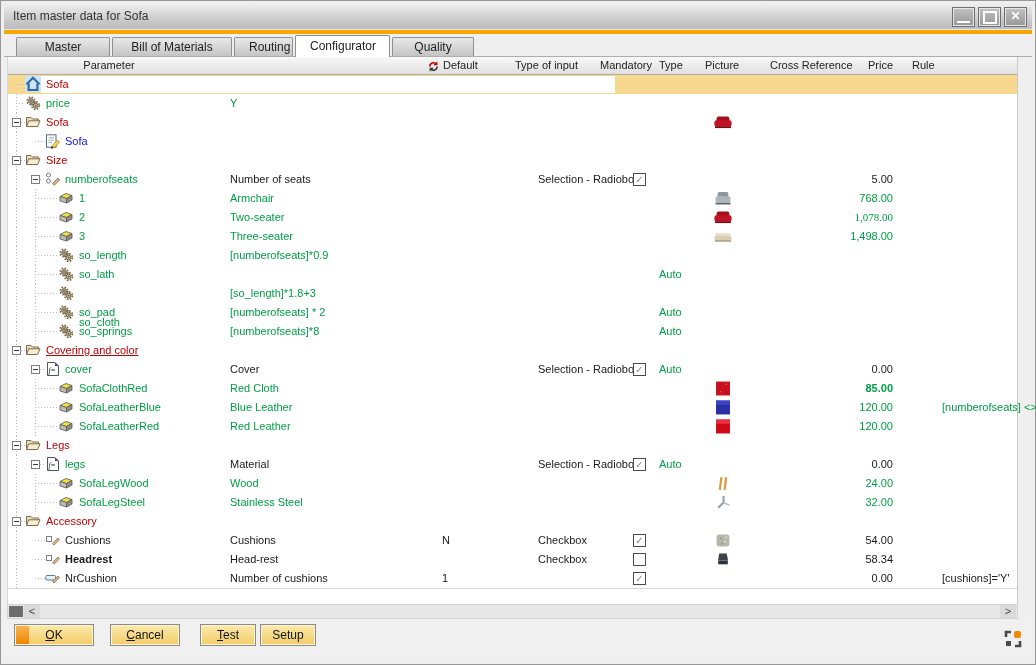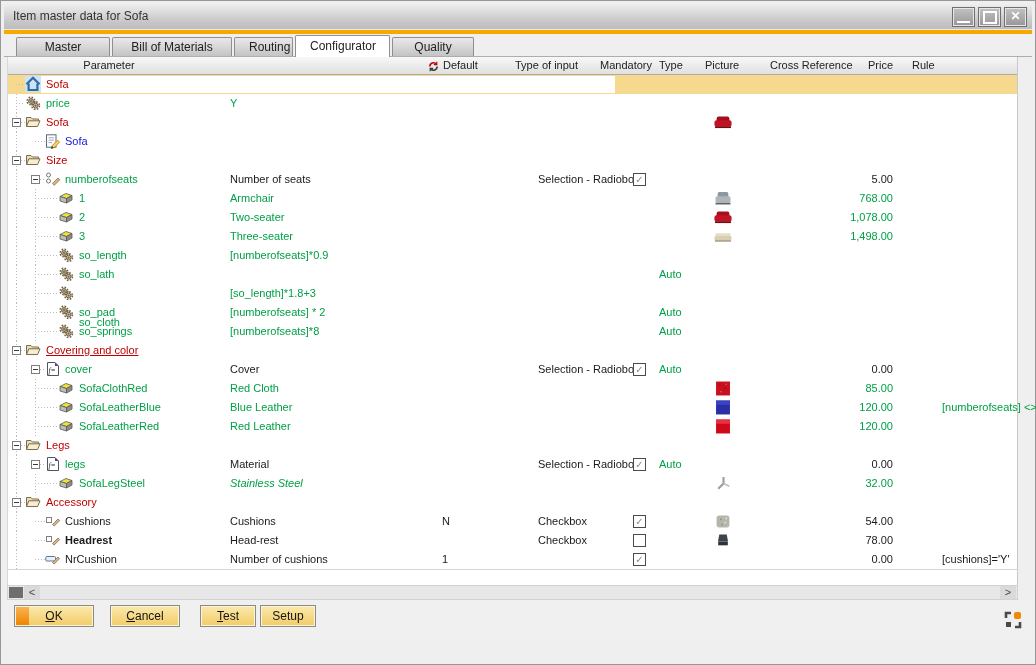--- a/index.html
+++ b/index.html
@@ -253,21 +253,21 @@
           </div>
           <div class="tlabel" style="left: 71px; color: rgb(0, 160, 70);">2</div>
           <div class="cell c-desc" style="color: rgb(0, 160, 70);">Two-seater</div>
           <div class="pic">
             <svg viewBox="0 0 18 14">
               <rect x="3" y="1.5" width="12" height="6" rx="2" fill="#A30F1E"></rect>
               <rect x="1" y="5" width="16" height="6" rx="2" fill="#C01325"></rect>
               <rect x="1.5" y="10.6" width="15" height="1.6" fill="#7A0B16"></rect>
             </svg>
           </div>
-          <div class="cell c-price" style="color: rgb(0, 160, 70);">1,078.00</div>
+          <div class="cell c-price" style="color: rgb(0, 160, 70); font-family: Liberation Serif, serif;">1,078.00</div>
         </div>
         <div class="row">
           <div class="vguide" style="left: 8px;"></div>
           <div class="vguide" style="left: 27px;"></div>
           <div class="hdots" style="left: 27px; width: 23px;"></div>
           <div class="ticon" style="left: 50px;">
             <svg viewBox="0 0 16 16">
               <path d="M2 6.5 L8 3.5 L14 5.5 L8.5 8.5 Z" fill="#F2E23C" stroke="#555" stroke-width="0.8"></path>
               <path d="M2 6.5 L8.5 8.5 V13 L2 11 Z" fill="#BDBDB5" stroke="#555" stroke-width="0.8"></path>
               <path d="M8.5 8.5 L14 5.5 V10 L8.5 13 Z" fill="#8F8F88" stroke="#555" stroke-width="0.8"></path>
@@ -416,21 +416,21 @@
           <div class="cell c-desc" style="color: rgb(0, 160, 70);">Red Cloth</div>
           <div class="pic">
             <svg viewBox="0 0 18 14">
               <rect x="2.5" y="0.5" width="13" height="13" fill="#C9111E"></rect>
               <circle cx="6" cy="4" r="0.7" fill="#8F0C15"></circle>
               <circle cx="11" cy="7" r="0.7" fill="#8F0C15"></circle>
               <circle cx="7" cy="10" r="0.7" fill="#E4626B"></circle>
               <circle cx="12" cy="3" r="0.7" fill="#E4626B"></circle>
             </svg>
           </div>
-          <div class="cell c-price" style="color: rgb(0, 160, 70);">85.00</div>
+          <div class="cell c-price" style="color: rgb(0, 160, 70); font-weight: bold;">85.00</div>
         </div>
         <div class="row">
           <div class="vguide" style="left: 8px;"></div>
           <div class="vguide" style="left: 27px;"></div>
           <div class="hdots" style="left: 27px; width: 23px;"></div>
           <div class="ticon" style="left: 50px;">
             <svg viewBox="0 0 16 16">
               <path d="M2 6.5 L8 3.5 L14 5.5 L8.5 8.5 Z" fill="#F2E23C" stroke="#555" stroke-width="0.8"></path>
               <path d="M2 6.5 L8.5 8.5 V13 L2 11 Z" fill="#BDBDB5" stroke="#555" stroke-width="0.8"></path>
               <path d="M8.5 8.5 L14 5.5 V10 L8.5 13 Z" fill="#8F8F88" stroke="#555" stroke-width="0.8"></path>
@@ -502,22 +502,43 @@
           <div class="vguide" style="left: 8px;"></div>
           <div class="vguide" style="left: 27px;"></div>
           <div class="hdots" style="left: 27px; width: 23px;"></div>
           <div class="ticon" style="left: 50px;">
             <svg viewBox="0 0 16 16">
               <path d="M2 6.5 L8 3.5 L14 5.5 L8.5 8.5 Z" fill="#F2E23C" stroke="#555" stroke-width="0.8"></path>
               <path d="M2 6.5 L8.5 8.5 V13 L2 11 Z" fill="#BDBDB5" stroke="#555" stroke-width="0.8"></path>
               <path d="M8.5 8.5 L14 5.5 V10 L8.5 13 Z" fill="#8F8F88" stroke="#555" stroke-width="0.8"></path>
             </svg>
           </div>
+          <div class="tlabel" style="left: 71px; color: rgb(0, 160, 70);">SofaLegWood</div>
+          <div class="cell c-desc" style="color: rgb(0, 160, 70);">Wood</div>
+          <div class="pic">
+            <svg viewBox="0 0 18 14">
+              <path d="M7.5 1 L6 13" stroke="#DE9A3C" stroke-width="2"></path>
+              <path d="M12 1 L10.5 13" stroke="#DE9A3C" stroke-width="2"></path>
+            </svg>
+          </div>
+          <div class="cell c-price" style="color: rgb(0, 160, 70);">24.00</div>
+        </div>
+        <div class="row">
+          <div class="vguide" style="left: 8px;"></div>
+          <div class="vguide" style="left: 27px;"></div>
+          <div class="hdots" style="left: 27px; width: 23px;"></div>
+          <div class="ticon" style="left: 50px;">
+            <svg viewBox="0 0 16 16">
+              <path d="M2 6.5 L8 3.5 L14 5.5 L8.5 8.5 Z" fill="#F2E23C" stroke="#555" stroke-width="0.8"></path>
+              <path d="M2 6.5 L8.5 8.5 V13 L2 11 Z" fill="#BDBDB5" stroke="#555" stroke-width="0.8"></path>
+              <path d="M8.5 8.5 L14 5.5 V10 L8.5 13 Z" fill="#8F8F88" stroke="#555" stroke-width="0.8"></path>
+            </svg>
+          </div>
           <div class="tlabel" style="left: 71px; color: rgb(0, 160, 70);">SofaLegSteel</div>
-          <div class="cell c-desc" style="color: rgb(0, 160, 70); font-style: italic;">Stainless Steel</div>
+          <div class="cell c-desc" style="color: rgb(0, 160, 70);">Stainless Steel</div>
           <div class="pic">
             <svg viewBox="0 0 18 14">
               <path d="M9.5 1 V7 L4.5 12" stroke="#9AA0A4" stroke-width="2" fill="none"></path>
               <path d="M9.5 7 L15 9.5" stroke="#BBC0C4" stroke-width="1.6" fill="none"></path>
             </svg>
           </div>
           <div class="cell c-price" style="color: rgb(0, 160, 70);">32.00</div>
         </div>
         <div class="row">
           <div class="vguide" style="left: 8px;"></div>
@@ -568,21 +589,21 @@
           <div class="tlabel" style="left: 57px; color: rgb(26, 26, 26); font-weight: bold;">Headrest</div>
           <div class="cell c-desc" style="color: rgb(26, 26, 26);">Head-rest</div>
           <div class="cell c-input">Checkbox</div>
           <div class="cbx"></div>
           <div class="pic">
             <svg viewBox="0 0 18 14">
               <path d="M5.5 1.5 h7 l1.2 6.5 h-9.4 Z" fill="#3E434A"></path>
               <rect x="4.5" y="8" width="9" height="3.5" fill="#2E3338"></rect>
             </svg>
           </div>
-          <div class="cell c-price" style="color: rgb(26, 26, 26);">78.00</div>
+          <div class="cell c-price" style="color: rgb(26, 26, 26);">58.34</div>
         </div>
         <div class="row">
           <div class="vguide" style="left: 8px;"></div>
           <div class="hdots" style="left: 27px; width: 10px;"></div>
           <div class="ticon" style="left: 37px;">
             <svg viewBox="0 0 16 16">
               <rect x="0.8" y="5.5" width="9.7" height="4.5" rx="1" fill="#E8F0F8" stroke="#5A7A9A"></rect>
               <path d="M7.5 11.5 L13 6 l1.6 1.6 L9.1 13.1 Z" fill="#D9B38C" stroke="#8B6F47" stroke-width="0.8"></path>
             </svg>
           </div>

